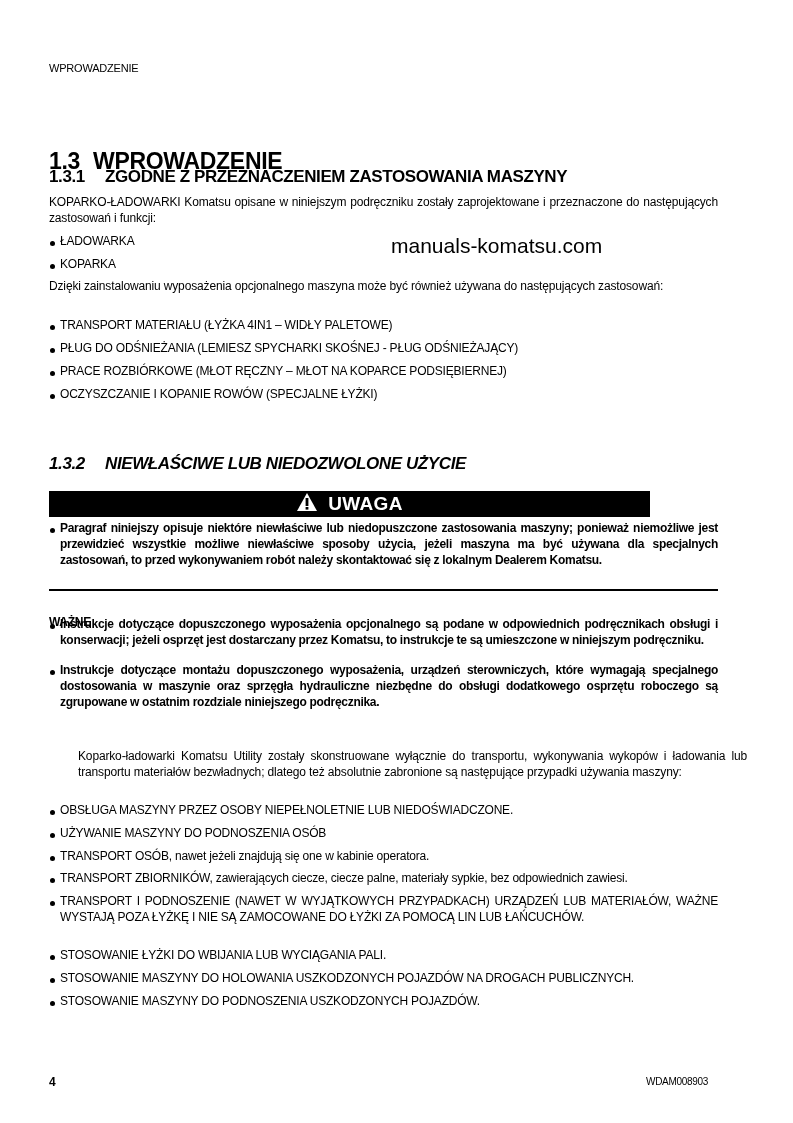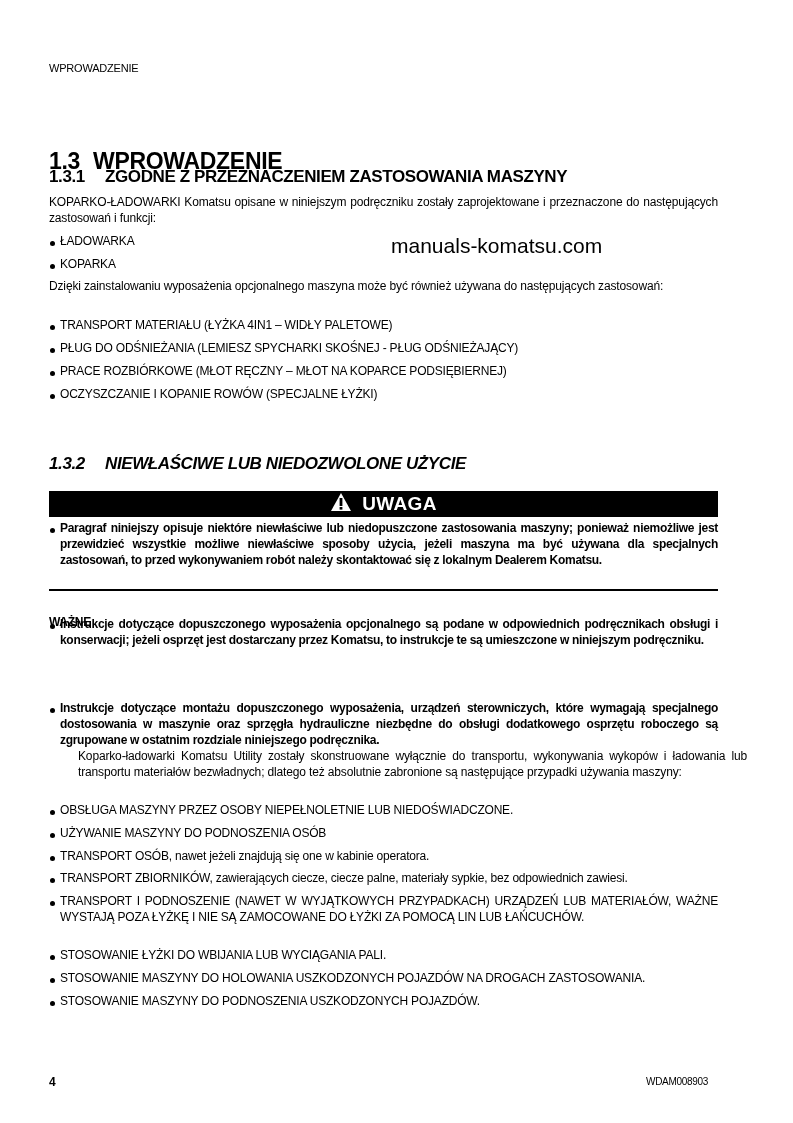--- a/index.html
+++ b/index.html
@@ -21,21 +21,21 @@
       left: 49px; width: 669px; font-size: 12px; line-height: 16px;
       letter-spacing: -0.2px; padding-left: 11px; box-sizing: border-box; text-align: justify;
     }
     .bullet::before {
       content: ""; position: absolute; left: 1px; top: 8px;
       width: 5px; height: 5px; border-radius: 50%; background: #000;
     }
     .bold { font-weight: bold; font-family: Liberation Sans, sans-serif; letter-spacing: -0.3px; }
     .watermark { left: 391px; top: 234px; font-size: 21px; color: #000000; font-family: "Liberation Sans", sans-serif; }
     .warn-bar {
-      left: 49px; top: 491px; width: 669px; height: 26px; background: #000;
+      left: 49px; top: 491px; width: 601px; height: 26px; background: #000;
       display: flex; align-items: center; justify-content: center; gap: 10px;
     }
     .warn-label { color: #fff; font-size: 19px; font-weight: bold; letter-spacing: 0.3px; }
     .rule { left: 49px; width: 669px; height: 2px; background: #000; }
     .footer-page { left: 49px; top: 1075px; font-size: 12px; font-weight: bold; }
     .footer-code { left: 646px; top: 1076px; font-size: 10px; letter-spacing: -0.3px; }
   </style>
 </head>
 <body>
 
@@ -78,27 +78,27 @@
   <span class="warn-label">UWAGA</span>
 </div>
 
 <div class="abs bullet bold" style="top:520px;">Paragraf niniejszy opisuje niektóre niewłaściwe lub niedopuszczone zastosowania maszyny; ponieważ niemożliwe jest przewidzieć wszystkie możliwe niewłaściwe sposoby użycia, jeżeli maszyna ma być używana dla specjalnych zastosowań, to przed wykonywaniem robót należy skontaktować się z lokalnym Dealerem Komatsu.</div>
 
 <div class="abs rule" style="top:589px;"></div>
 
 <div class="abs para bold" style="top:614px;">WAŻNE</div>
 
 <div class="abs bullet bold" style="top:616px;">Instrukcje dotyczące dopuszczonego wyposażenia opcjonalnego są podane w odpowiednich podręcznikach obsługi i konserwacji; jeżeli osprzęt jest dostarczany przez Komatsu, to instrukcje te są umieszczone w niniejszym podręczniku.</div>
-<div class="abs bullet bold" style="top:700px;">Instrukcje dotyczące montażu dopuszczonego wyposażenia, urządzeń sterowniczych, które wymagają specjalnego dostosowania w maszynie oraz sprzęgła hydrauliczne niezbędne do obsługi dodatkowego osprzętu roboczego są zgrupowane w ostatnim rozdziale niniejszego podręcznika.</div>
+<div class="abs bullet bold" style="top:662px;">Instrukcje dotyczące montażu dopuszczonego wyposażenia, urządzeń sterowniczych, które wymagają specjalnego dostosowania w maszynie oraz sprzęgła hydrauliczne niezbędne do obsługi dodatkowego osprzętu roboczego są zgrupowane w ostatnim rozdziale niniejszego podręcznika.</div>
 
 <div class="abs para" style="top:748px;margin-left:29px;">Koparko-ładowarki Komatsu Utility zostały skonstruowane wyłącznie do transportu, wykonywania wykopów i ładowania lub transportu materiałów bezwładnych; dlatego też absolutnie zabronione są następujące przypadki używania maszyny:</div>
 
 <div class="abs bullet" style="top:802px;">OBSŁUGA MASZYNY PRZEZ OSOBY NIEPEŁNOLETNIE LUB NIEDOŚWIADCZONE.</div>
 <div class="abs bullet" style="top:825px;">UŻYWANIE MASZYNY DO PODNOSZENIA OSÓB</div>
 <div class="abs bullet" style="top:848px;">TRANSPORT OSÓB, nawet jeżeli znajdują się one w kabinie operatora.</div>
 <div class="abs bullet" style="top:870px;">TRANSPORT ZBIORNIKÓW, zawierających ciecze, ciecze palne, materiały sypkie, bez odpowiednich zawiesi.</div>
 <div class="abs bullet" style="top:893px;">TRANSPORT I PODNOSZENIE (NAWET W WYJĄTKOWYCH PRZYPADKACH) URZĄDZEŃ LUB MATERIAŁÓW, WAŻNE WYSTAJĄ POZA ŁYŻKĘ I NIE SĄ ZAMOCOWANE DO ŁYŻKI ZA POMOCĄ LIN LUB ŁAŃCUCHÓW.</div>
 <div class="abs bullet" style="top:947px;">STOSOWANIE ŁYŻKI DO WBIJANIA LUB WYCIĄGANIA PALI.</div>
-<div class="abs bullet" style="top:970px;">STOSOWANIE MASZYNY DO HOLOWANIA USZKODZONYCH POJAZDÓW NA DROGACH ZASTOSOWANIA.</div>
+<div class="abs bullet" style="top:970px;">STOSOWANIE MASZYNY DO HOLOWANIA USZKODZONYCH POJAZDÓW NA DROGACH PUBLICZNYCH.</div>
 <div class="abs bullet" style="top:993px;">STOSOWANIE MASZYNY DO PODNOSZENIA USZKODZONYCH POJAZDÓW.</div>
 
 <div class="abs footer-page">4</div>
 <div class="abs footer-code">WDAM008903</div>
 
 </body></html>

